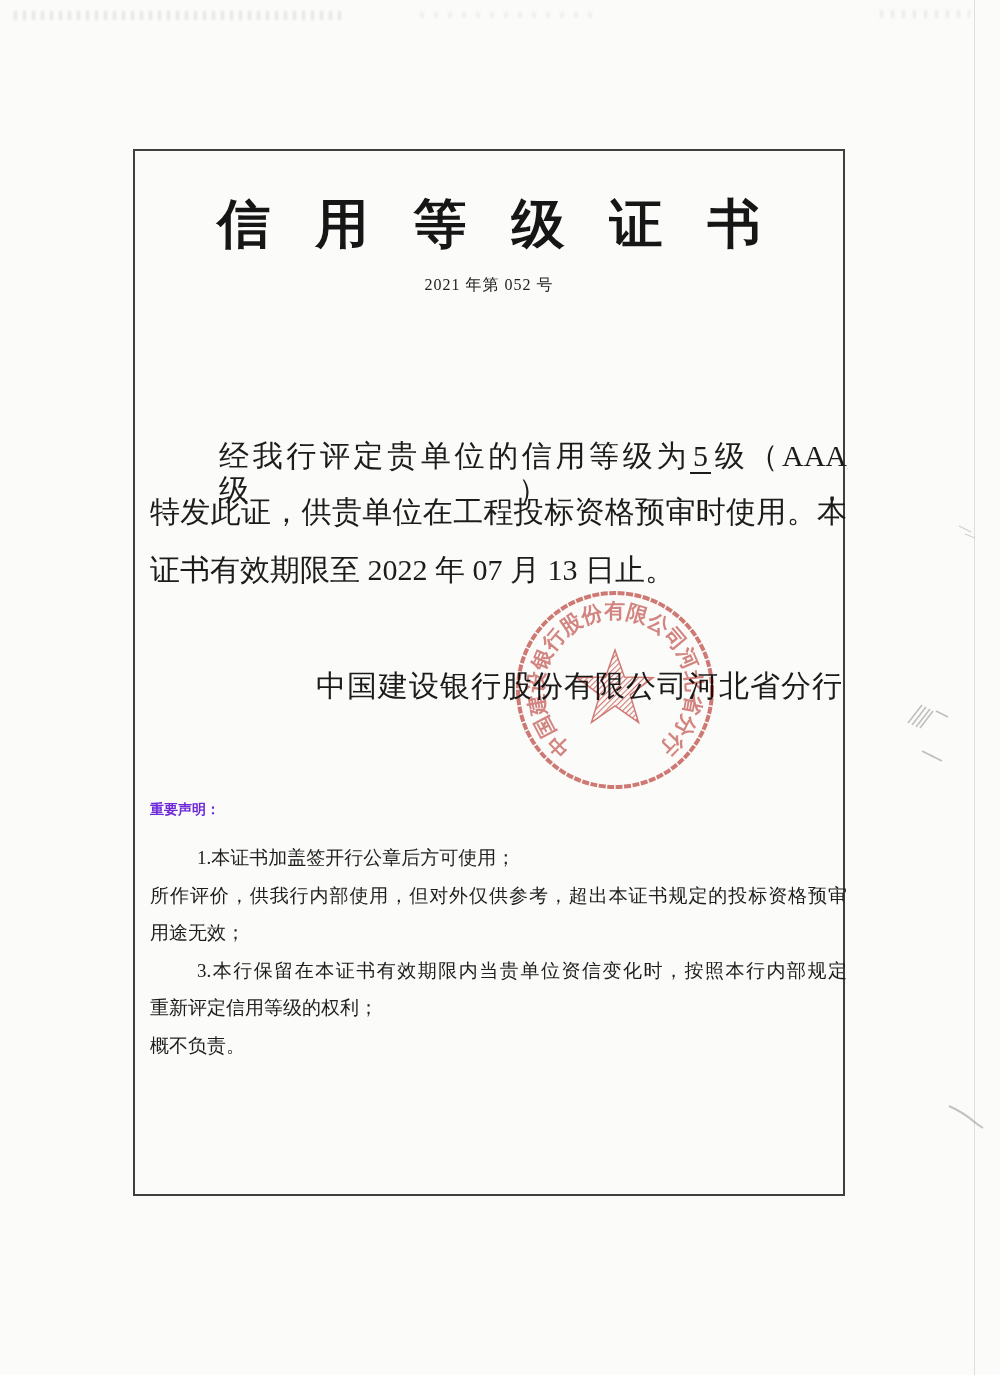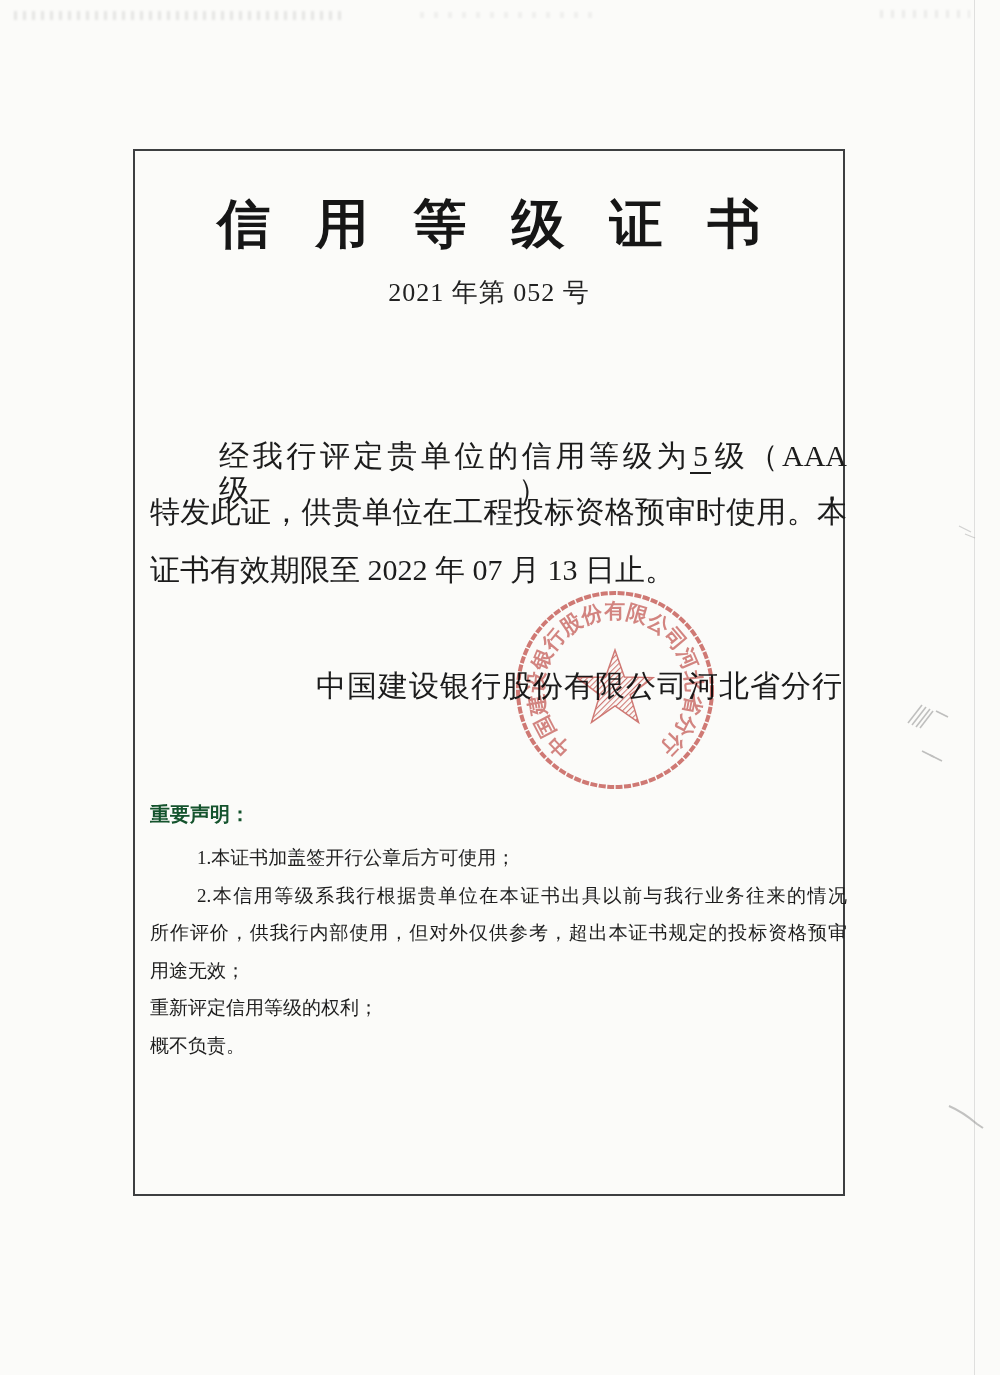--- a/index.html
+++ b/index.html
@@ -26,21 +26,21 @@
     border:2px solid #3d3f41;background:transparent;box-sizing:border-box;
   }
 
   .title{
     position:absolute;left:0;top:38px;width:708px;text-align:center;
     font-size:53px;font-weight:700;color:#161616;
     letter-spacing:0.85em;text-indent:0.85em;white-space:nowrap;
   }
   .serial{
     position:absolute;left:0;top:124px;width:708px;text-align:center;
-    font-size:26px;color:#222;letter-spacing:1px;
+    font-size:16px;color:#222;letter-spacing:1px;
   }
 
   .bodyline{
     position:absolute;left:15px;width:697px;font-size:30px;line-height:34px;
     color:#1c1c1c;white-space:nowrap;
   }
   .bodyline.fill{white-space:normal;text-align:justify;text-align-last:justify;}
   .addressee{top:233px;}
   .bl1{top:288px;padding-left:69px;width:628px;}
   .bl2{top:344px;}
@@ -52,21 +52,21 @@
     color:#1b1b1b;white-space:nowrap;
   }
   .dateline{
     position:absolute;left:234px;top:571px;font-size:29px;color:#1b1b1b;white-space:nowrap;
   }
   .dateline .date-val{margin-left:32px;}
 
   .decl-heading{
     position:absolute;left:15px;top:650px;
     font-family:"Liberation Sans","DejaVu Sans",sans-serif;
-    font-weight:700;font-size:20px;color:#14532d;
+    font-weight:700;font-size:14px;color:#6d28d9;
   }
   .decl-list{
     position:absolute;left:15px;top:688px;width:697px;
     font-size:19px;line-height:37.6px;color:#1d1d1d;
   }
   .decl-line{width:100%;}
   .decl-line.first{padding-left:47px;box-sizing:border-box;}
   .decl-line.fill{text-align:justify;text-align-last:justify;}
 
   .stamp{
@@ -117,23 +117,23 @@
 
   <div class="bodyline bl3">证书有效期限至 2022 年 07 月 13 日止。</div>
 
   <div class="issuer">中国建设银行股份有限公司河北省分行</div>
 
 
   <div class="decl-heading">重要声明：</div>
 
   <div class="decl-list">
       <div class="decl-line first">1.本证书加盖签开行公章后方可使用；</div>
-      <div class="decl-line first fill">2.本信用等级系我行根据贵单位在本证书出具以前与我行业务往来的情况</div>
       <div class="decl-line fill">所作评价，供我行内部使用，但对外仅供参考，超出本证书规定的投标资格预审</div>
       <div class="decl-line">用途无效；</div>
+      <div class="decl-line first fill">3.本行保留在本证书有效期限内当贵单位资信变化时，按照本行内部规定</div>
       <div class="decl-line">重新评定信用等级的权利；</div>
       <div class="decl-line">概不负责。</div>
     </div>
 </div>
 
 <svg class="stamp" viewBox="0 0 210 210">
   <defs>
     <pattern id="starhatch" width="4" height="4" patternUnits="userSpaceOnUse" patternTransform="rotate(45)">
       <rect width="4" height="4" fill="none"></rect>
       <line x1="0" y1="0" x2="0" y2="4" stroke="#c5524d" stroke-width="2.2"></line>

